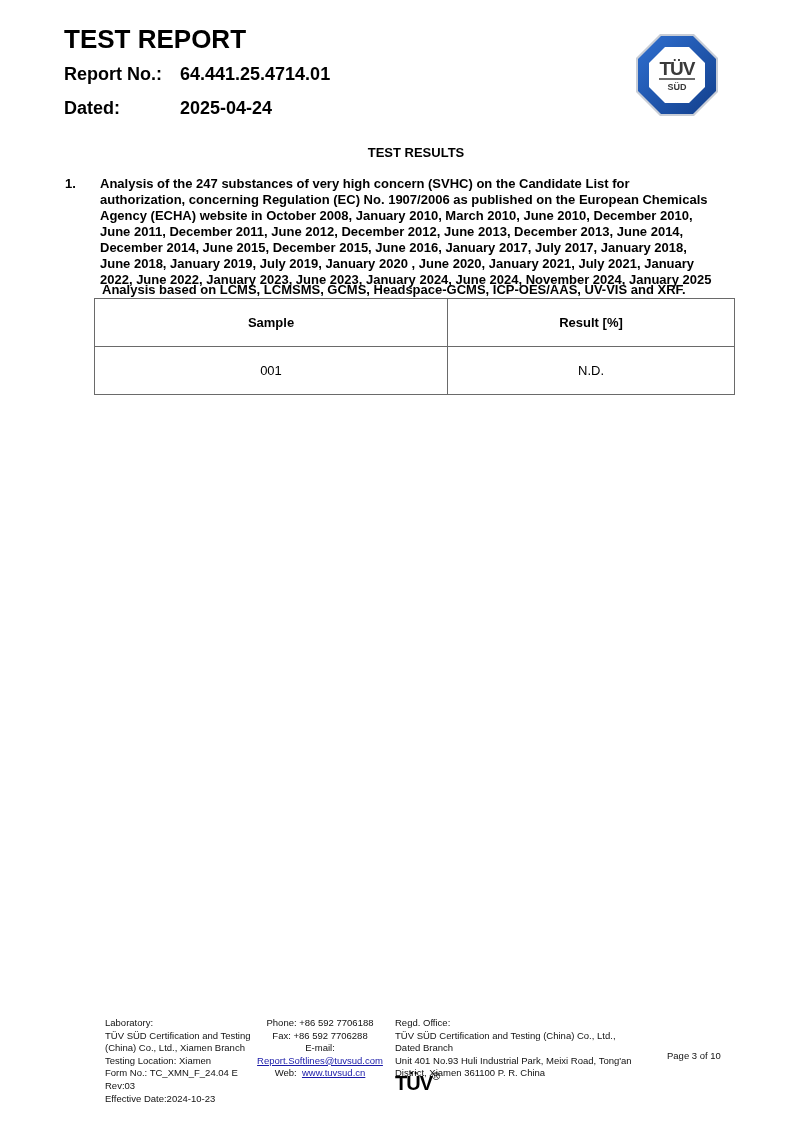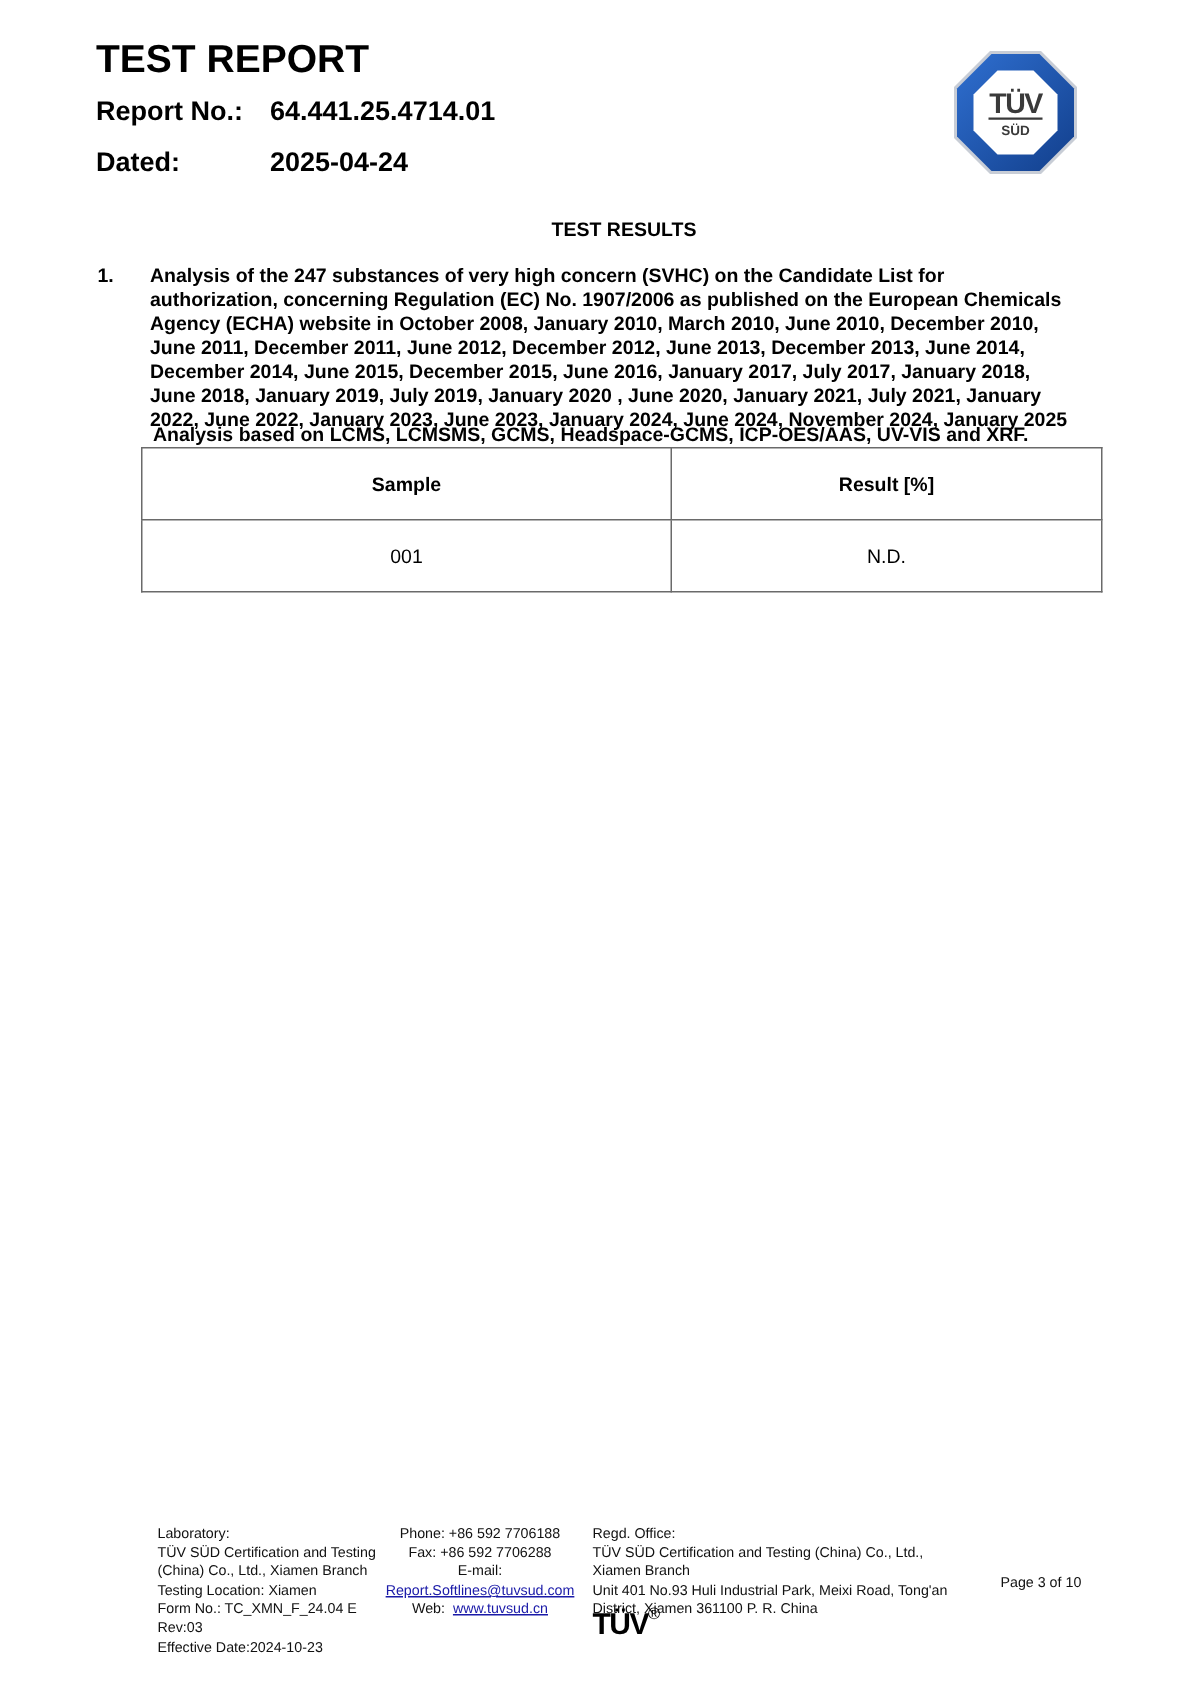--- a/index.html
+++ b/index.html
@@ -96,21 +96,21 @@
   <div>Phone: +86 592 7706188</div>
   <div>Fax: +86 592 7706288</div>
   <div>E-mail:</div>
   <div><a>Report.Softlines@tuvsud.com</a></div>
   <div><span>Web:</span>&nbsp;&nbsp;<a>www.tuvsud.cn</a></div>
 </div>
 
 <div class="abs footer f-office">
   <div>Regd. Office:</div>
   <div>TÜV SÜD Certification and Testing (China) Co., Ltd.,</div>
-  <div>Xiamen Branch</div>
+  <div>Dated Branch</div>
   <div>Unit 401 No.93 Huli Industrial Park, Meixi Road, Tong'an</div>
   <div>District, Xiamen 361100 P. R. China</div>
 </div>
 
 <div class="abs footer f-page">Page 3 of 10</div>
 
 <div class="abs f-tuv">
   <span>TÜV</span><sup>®</sup>
 </div>
 

